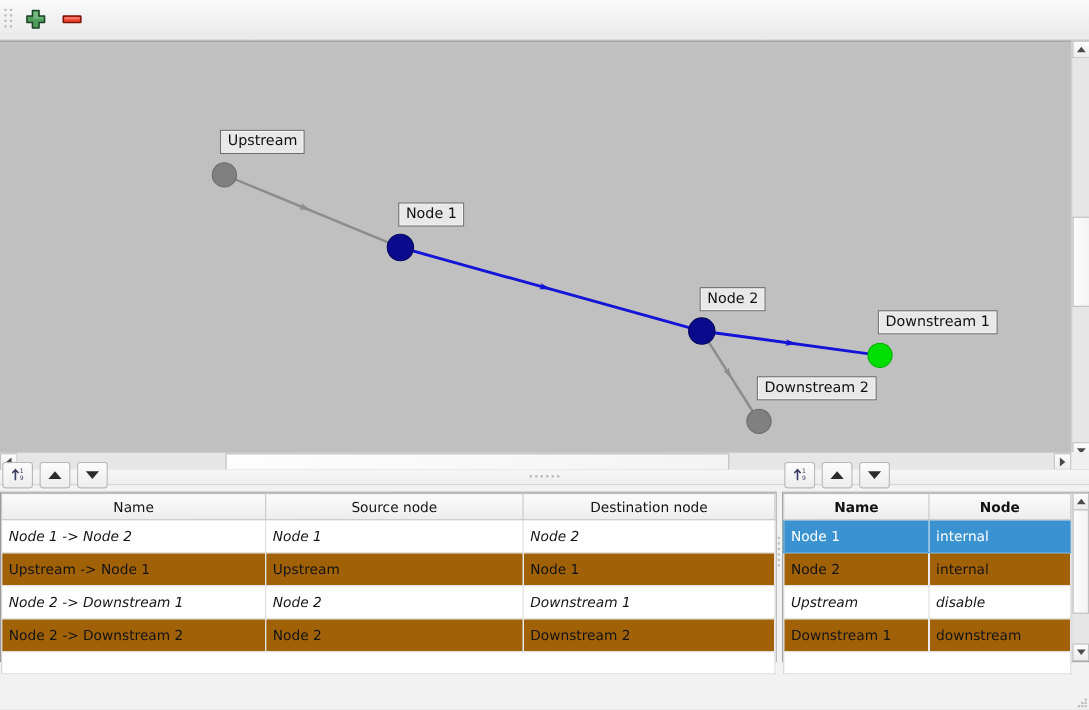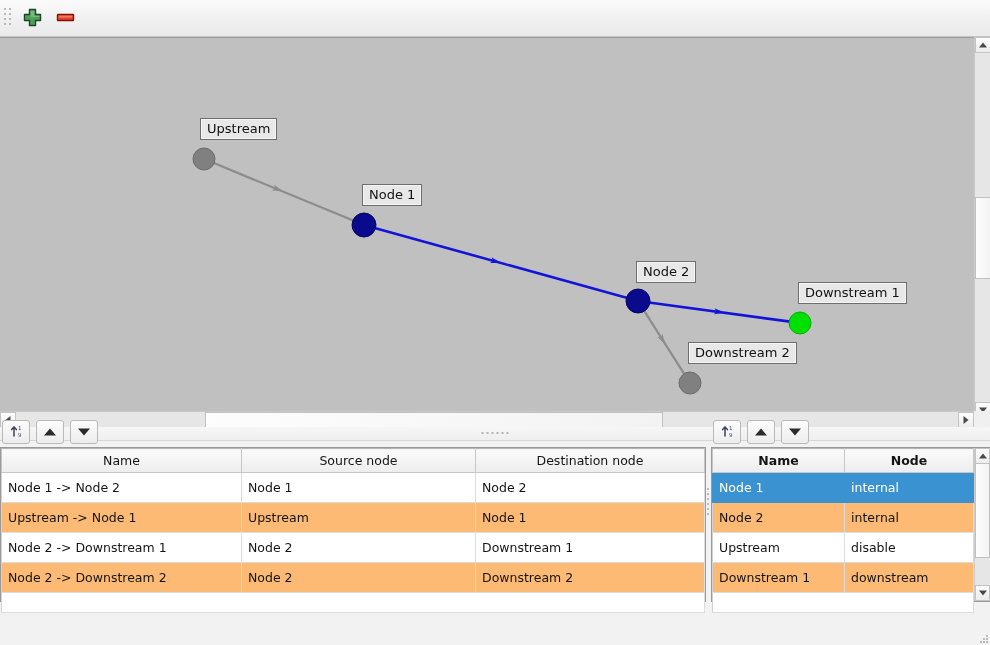--- a/index.html
+++ b/index.html
@@ -156,22 +156,22 @@
     border: 1px solid #dcdcdc;
     border-left: 1px solid #d2d2d2;
     height: 29px;
     padding: 0 6px;
     font-size: 12.5px;
     color: #141414;
     white-space: nowrap;
     overflow: hidden;
     text-overflow: ellipsis;
   }
-  table.grid tr.odd td { background: #ffffff; }
-  table.grid tr.even td { background: #fdba74; }
+  table.grid tr.odd td { background: #ffffff; font-style: italic; }
+  table.grid tr.even td { background: #a16207; }
   table.grid tr.selected td { background: #3a92d0; color: #ffffff; border-color: #3a92d0; }
   table.grid tr.blank td { height: 19px; background: #ffffff; }
 
   .grid-frame {
     border: 1px solid #9a9a9a;
     background: #fff;
     box-sizing: border-box;
     position: relative;
   }
   .pane-right .grid-frame { padding-right: 15px; }

